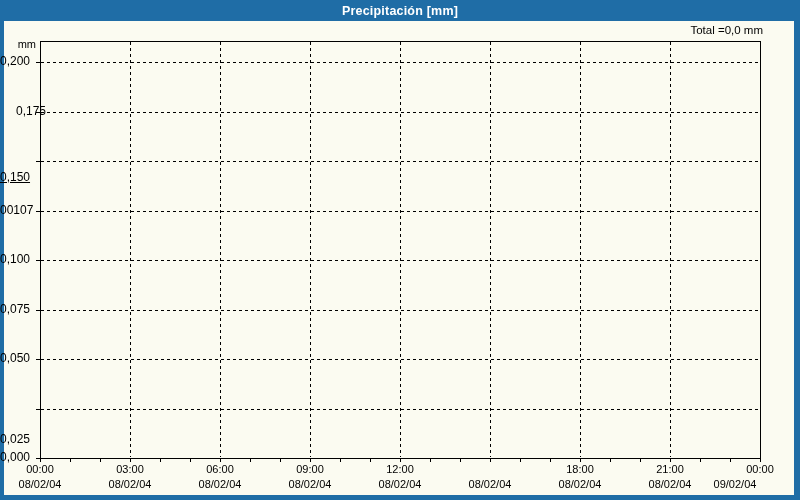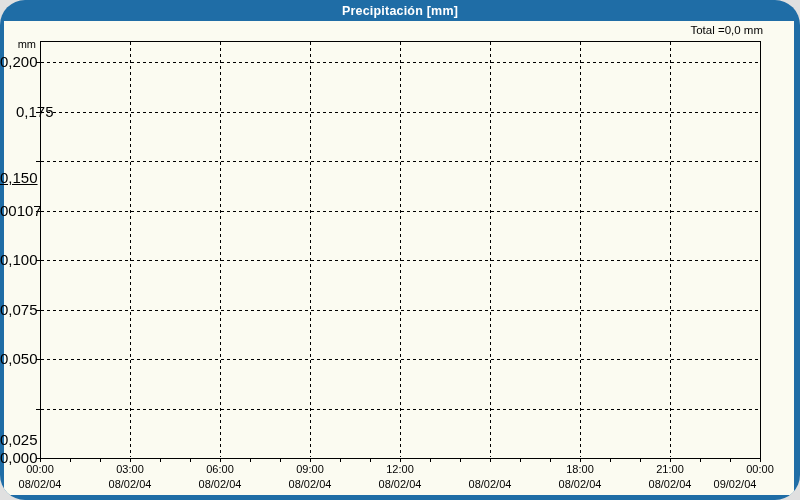--- a/index.html
+++ b/index.html
@@ -6,21 +6,20 @@
   body {
     font-family: "Liberation Sans", "DejaVu Sans", sans-serif;
     background: #e0e0e0;
   }
   .screen {
     position: relative;
     width: 800px;
     height: 500px;
     overflow: hidden;
     background: #1f6da6; 
-    border-radius: 25px;
   }
   .titlebar {
     position: absolute;
     left: 0; top: 0;
     width: 100%;
     height: 21px;
     display: flex;
     align-items: center;
     justify-content: center;
   }
@@ -83,21 +82,21 @@
   .x-tick {
     position: absolute;
     width: 1px; height: 4px;
     background: #000;
   }
   .y-tick-label {
     position: absolute;
     left: 0;
     width: 14px;
     text-align: center;
-    font-size: 15px;
+    font-size: 12px;
     line-height: 13px;
     color: #000;
   }
   .x-time-label, .x-date-label {
     position: absolute;
     width: 70px;
     text-align: center;
     font-size: 11px;
     line-height: 13px;
     color: #000;

